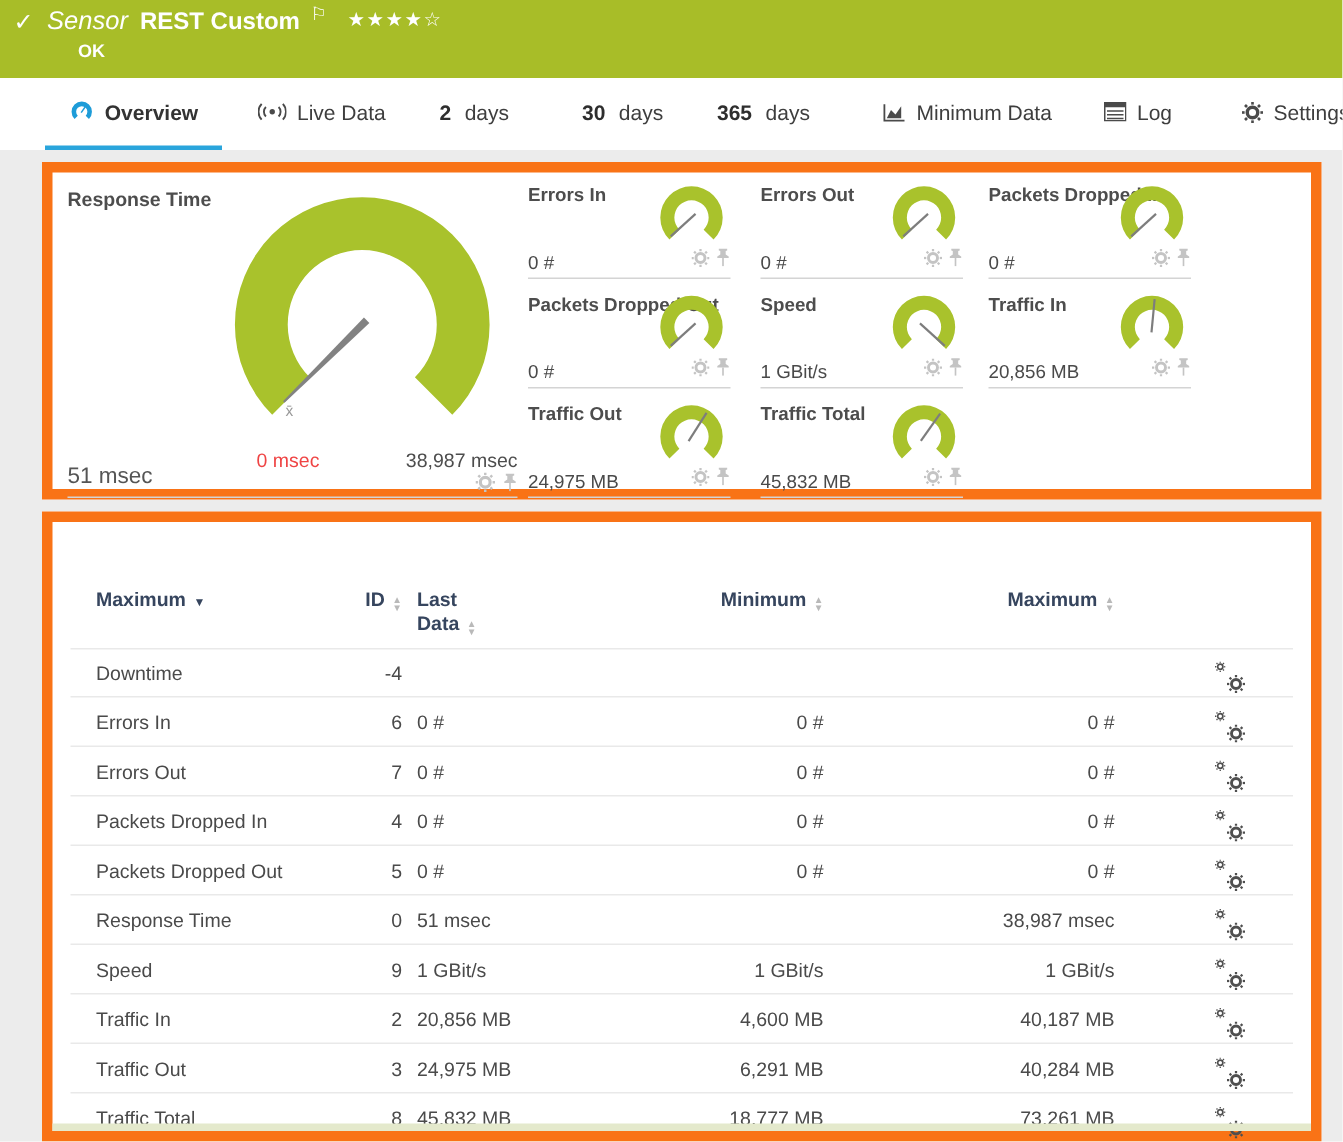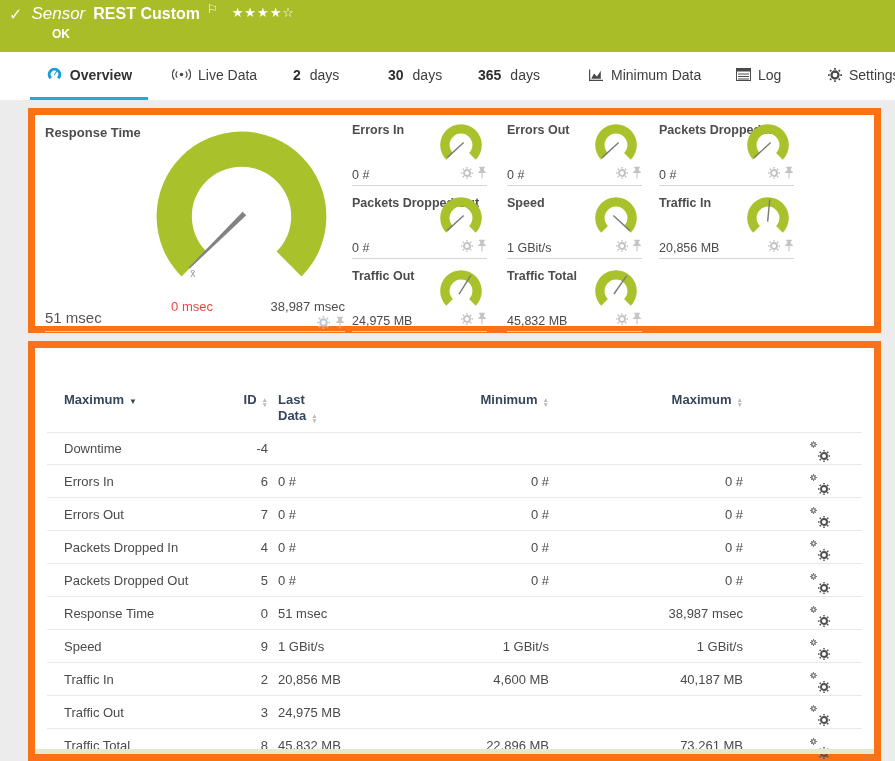--- a/index.html
+++ b/index.html
@@ -710,20 +710,22 @@
                     <line x1="3.8" y1="12.2" x2="2.3" y2="13.7"></line>
                     <line x1="2.0" y1="8.0" x2="0.0" y2="8.0"></line>
                     <line x1="3.8" y1="3.8" x2="2.3" y2="2.3"></line>
                   </g>
                 </svg></span></span></div>
         </div>
         <div class="t-row">
           <div class="cell c-channel">Traffic Out</div>
           <div class="cell c-id">3</div>
           <div class="cell c-last">24,975 MB</div>
+          <div class="cell c-min">6,291 MB</div>
+          <div class="cell c-max">40,284 MB</div>
           <div class="cell c-act"><span class="rowgear"><span class="g1"><svg width="12" height="12" viewBox="0 0 16 16">
                   <circle cx="8" cy="8" r="4" fill="none" stroke="#4f4f4f" stroke-width="2.6"></circle>
                   <g stroke="#4f4f4f" stroke-width="2">
                     <line x1="8.0" y1="2.0" x2="8.0" y2="0.0"></line>
                     <line x1="12.2" y1="3.8" x2="13.7" y2="2.3"></line>
                     <line x1="14.0" y1="8.0" x2="16.0" y2="8.0"></line>
                     <line x1="12.2" y1="12.2" x2="13.7" y2="13.7"></line>
                     <line x1="8.0" y1="14.0" x2="8.0" y2="16.0"></line>
                     <line x1="3.8" y1="12.2" x2="2.3" y2="13.7"></line>
                     <line x1="2.0" y1="8.0" x2="0.0" y2="8.0"></line>
@@ -740,21 +742,21 @@
                     <line x1="3.8" y1="12.2" x2="2.3" y2="13.7"></line>
                     <line x1="2.0" y1="8.0" x2="0.0" y2="8.0"></line>
                     <line x1="3.8" y1="3.8" x2="2.3" y2="2.3"></line>
                   </g>
                 </svg></span></span></div>
         </div>
         <div class="t-row">
           <div class="cell c-channel">Traffic Total</div>
           <div class="cell c-id">8</div>
           <div class="cell c-last">45,832 MB</div>
-          <div class="cell c-min">22,896 MB</div>
+          <div class="cell c-min">18,777 MB</div>
           <div class="cell c-max">73,261 MB</div>
           <div class="cell c-act"><span class="rowgear"><span class="g1"><svg width="12" height="12" viewBox="0 0 16 16">
                   <circle cx="8" cy="8" r="4" fill="none" stroke="#4f4f4f" stroke-width="2.6"></circle>
                   <g stroke="#4f4f4f" stroke-width="2">
                     <line x1="8.0" y1="2.0" x2="8.0" y2="0.0"></line>
                     <line x1="12.2" y1="3.8" x2="13.7" y2="2.3"></line>
                     <line x1="14.0" y1="8.0" x2="16.0" y2="8.0"></line>
                     <line x1="12.2" y1="12.2" x2="13.7" y2="13.7"></line>
                     <line x1="8.0" y1="14.0" x2="8.0" y2="16.0"></line>
                     <line x1="3.8" y1="12.2" x2="2.3" y2="13.7"></line>

